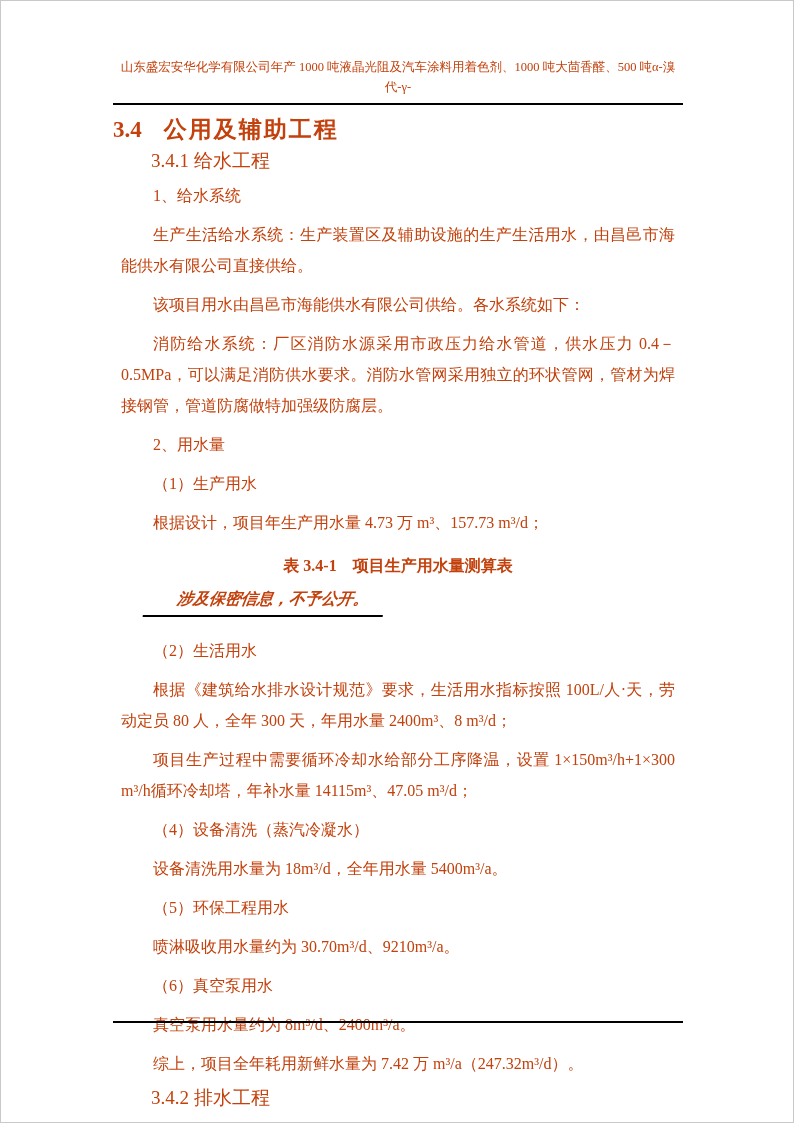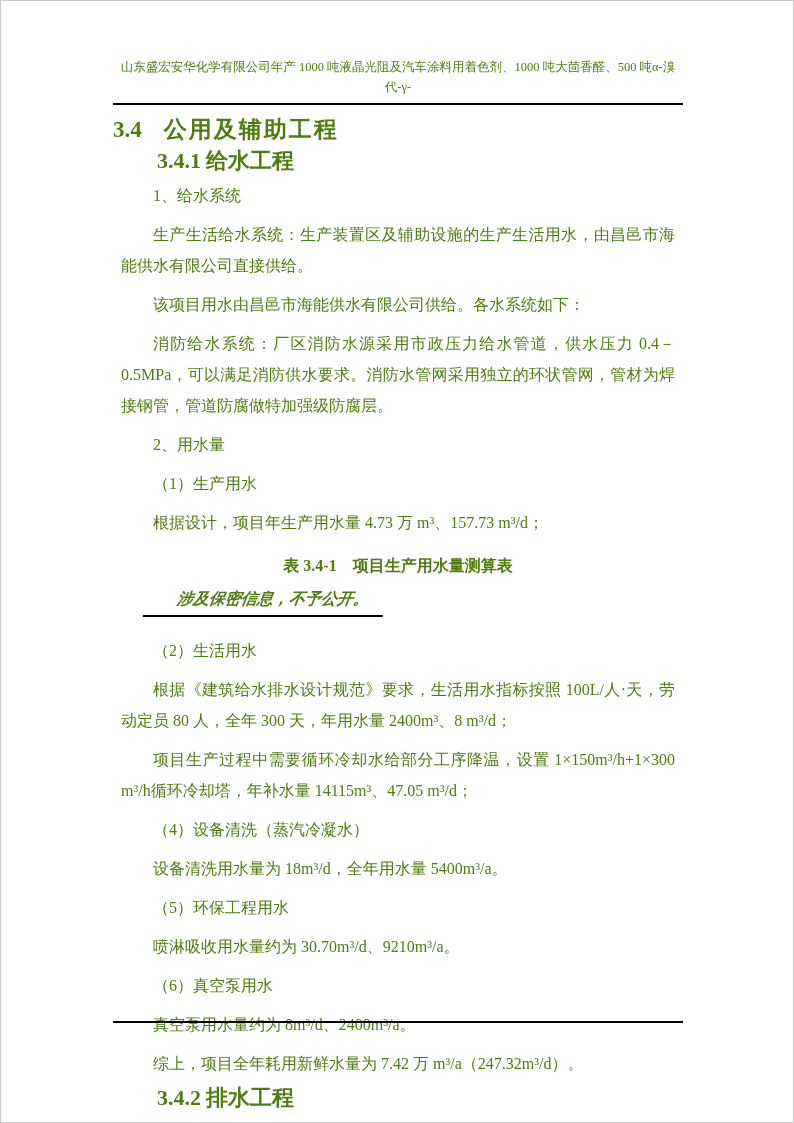--- a/index.html
+++ b/index.html
@@ -8,21 +8,21 @@
     background: #ffffff;
   }
   .page {
     position: relative;
     width: 794px;
     height: 1123px;
     background: #ffffff;
     box-sizing: border-box;
     border: 1px solid #c9c9c9;
     font-family: "Liberation Serif", "DejaVu Serif", serif;
-    color: #4d7c0f;
+    color: #c2410c;
     overflow: hidden;
   }
   .content {
     position: absolute;
     left: 112px;
     top: 56px;
     width: 570px;
   }
   .doc-header {
     text-align: center;
@@ -40,22 +40,22 @@
   }
   .h1 .h1-num {
     font-family: "Liberation Serif", "DejaVu Serif", serif;
     margin-right: 22px;
   }
   .h1 .h1-title {
     font-family: "Liberation Sans", "DejaVu Sans", sans-serif;
     letter-spacing: 2px;
   }
   .h2 {
-    font-size: 22px;
-    font-weight: bold;
+    font-size: 19px;
+    font-weight: normal;
     text-indent: 2em;
     line-height: 22px;
     margin: 6px 0 4px 0;
   }
   .h2 .h2-num {
     font-family: "Liberation Serif", "DejaVu Serif", serif;
     margin-right: 5px;
   }
   .h2 .h2-title {
     font-family: "Liberation Sans", "DejaVu Sans", sans-serif;

